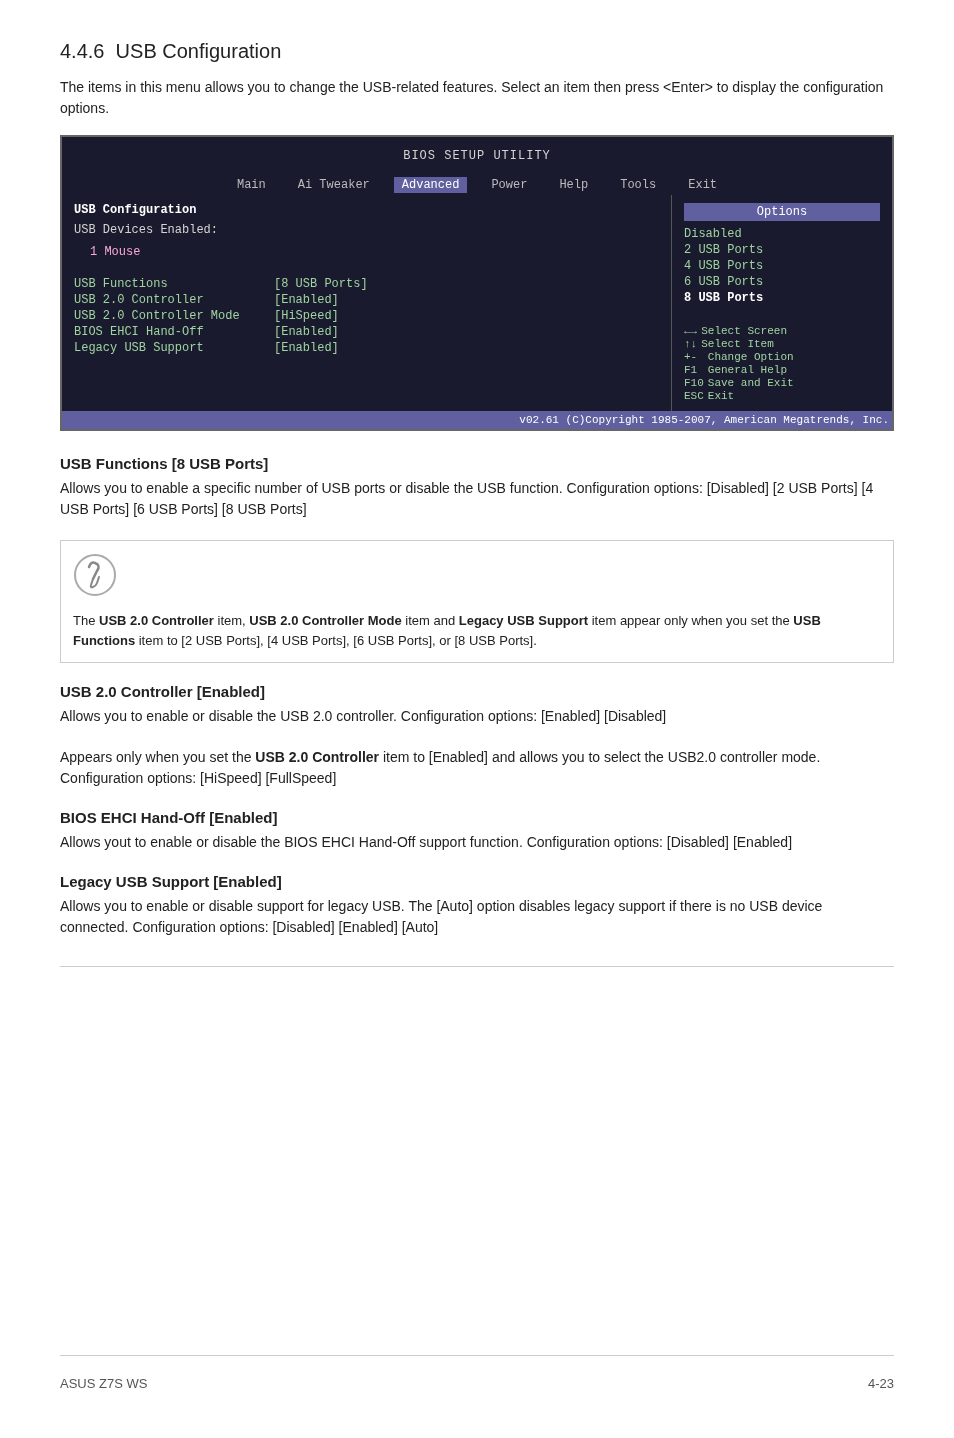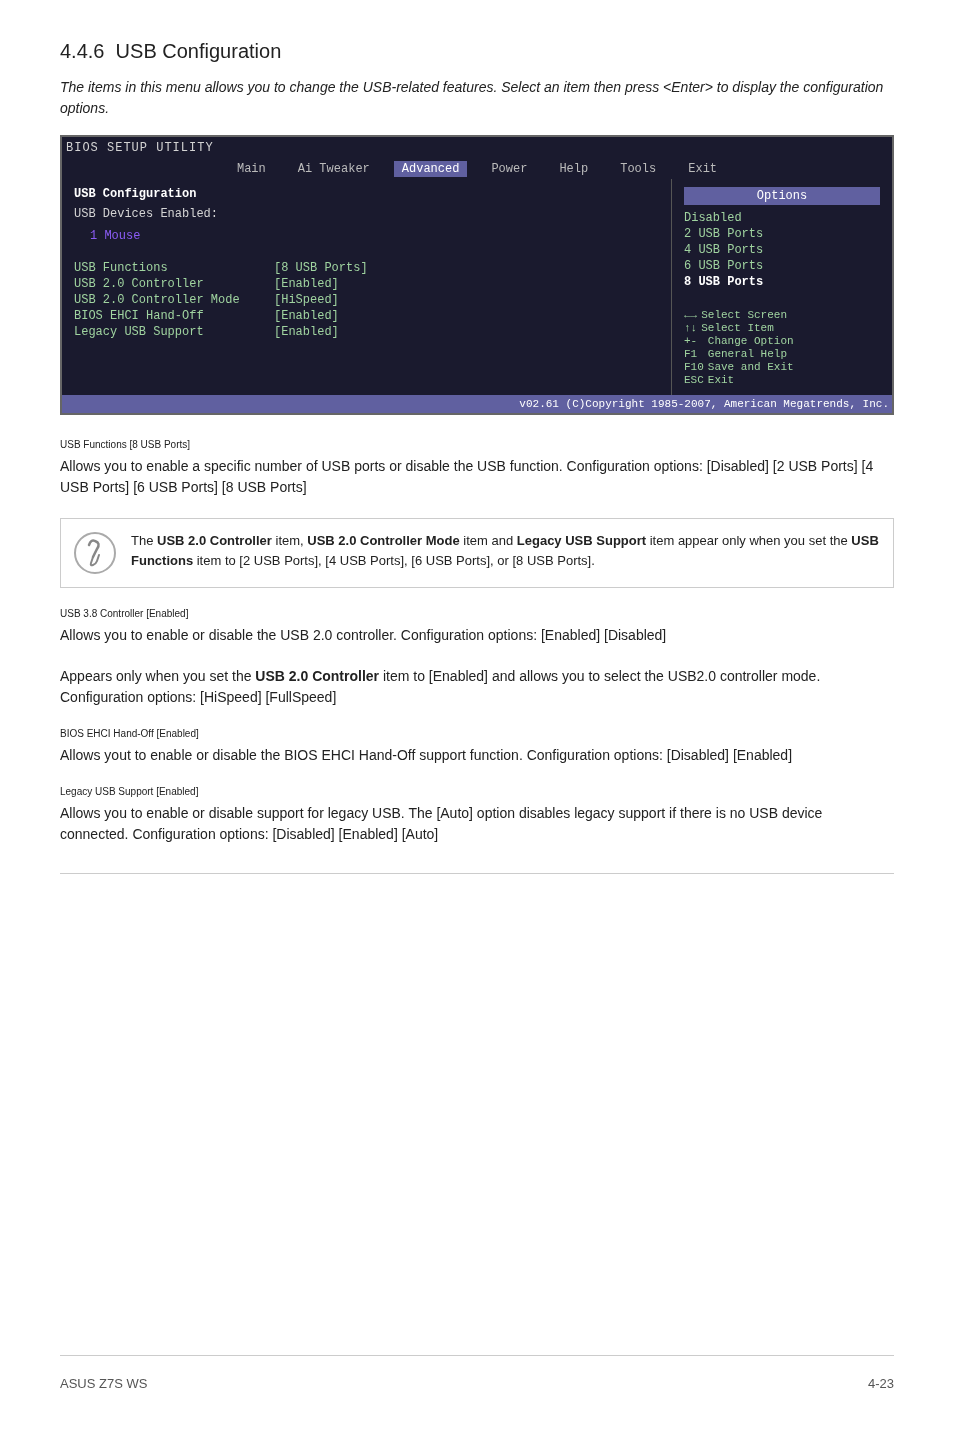--- a/index.html
+++ b/index.html
@@ -16,36 +16,36 @@
       font-size: 20px;
       font-weight: normal;
       margin-bottom: 14px;
       border-bottom: none;
     }
     .intro-text {
       font-size: 14px;
       line-height: 1.5;
       margin-bottom: 16px;
       color: #222;
-      font-style: italic;
     }
 
     
     .bios-box {
       border: 2px solid #666;
       background: #1a1a2e;
       color: #d4d4d4;
       font-family: 'Courier New', monospace;
       font-size: 12px;
       margin-bottom: 24px;
     }
     .bios-header {
       background: #1a1a2e;
       color: #d4d4d4;
-      padding: 4px;
+      text-align: center;
+      padding: 12px;
       font-size: 12px;
       letter-spacing: 1px;
     }
     .bios-nav {
       background: #1a1a2e;
       display: flex;
       justify-content: center;
       padding: 2px 1px;
       gap: 16px;
     }
@@ -76,21 +76,21 @@
       font-weight: bold;
       margin-bottom: 6px;
       font-size: 12px;
     }
     .bios-subsection {
       color: #d4d4d4;
       margin-bottom: 8px;
       font-size: 12px;
     }
     .bios-device-item {
-      color: #8b5cf6;
+      color: #f9a8d4;
       margin-left: 16px;
       margin-bottom: 4px;
       font-size: 12px;
     }
     .bios-row {
       display: flex;
       margin-bottom: 2px;
       font-size: 12px;
     }
     .bios-row-label {
@@ -135,38 +135,39 @@
       text-align: right;
       padding: 3px;
       font-size: 11px;
     }
 
     
     .subsection {
       margin-bottom: 20px;
     }
     .subsection-title {
-      font-size: 10px;
-      font-weight: normal;
+      font-size: 15px;
+      font-weight: bold;
       margin-bottom: 6px;
     }
     .subsection-text {
       font-size: 14px;
       line-height: 1.5;
       color: #222;
     }
 
     
     .note-box {
       display: flex;
       border: 1px solid #ccc;
       padding: 12px;
       margin: 16px 0 20px 0;
       gap: 14px;
       align-items: flex-start;
+      flex-direction: column;
     }
     .note-icon {
       width: 44px;
       height: 44px;
       flex-shrink: 0;
     }
     .note-text {
       font-size: 13px;
       line-height: 1.5;
       color: #222;
@@ -292,21 +293,21 @@
       <path d="M16 14 Q18 8 22 10 Q28 12 24 18 L20 26" stroke="#888" stroke-width="2.5" fill="none" stroke-linecap="round"></path>
       <path d="M20 26 L18 32 Q17 35 20 34 Q23 33 24 30 L26 24" stroke="#888" stroke-width="2" fill="none" stroke-linecap="round"></path>
     </svg>
   </div>
   <p class="note-text">
     The <strong>USB 2.0 Controller</strong> item, <strong>USB 2.0 Controller Mode</strong> item and <strong>Legacy USB Support</strong> item appear only when you set the <strong>USB Functions</strong> item to [2 USB Ports], [4 USB Ports], [6 USB Ports], or [8 USB Ports].
   </p>
 </div>
 
 <div class="subsection">
-  <div class="subsection-title">USB 3.8 Controller [Enabled]</div>
+  <div class="subsection-title">USB 2.0 Controller [Enabled]</div>
   <p class="subsection-text">Allows you to enable or disable the USB 2.0 controller. Configuration options: [Enabled] [Disabled]</p>
 </div>
 
 <div class="subsection">
   <p class="subsection-text">
     Appears only when you set the <strong>USB 2.0 Controller</strong> item to [Enabled] and allows you to select the USB2.0 controller mode.<br>
     Configuration options: [HiSpeed] [FullSpeed]
   </p>
 </div>
 

